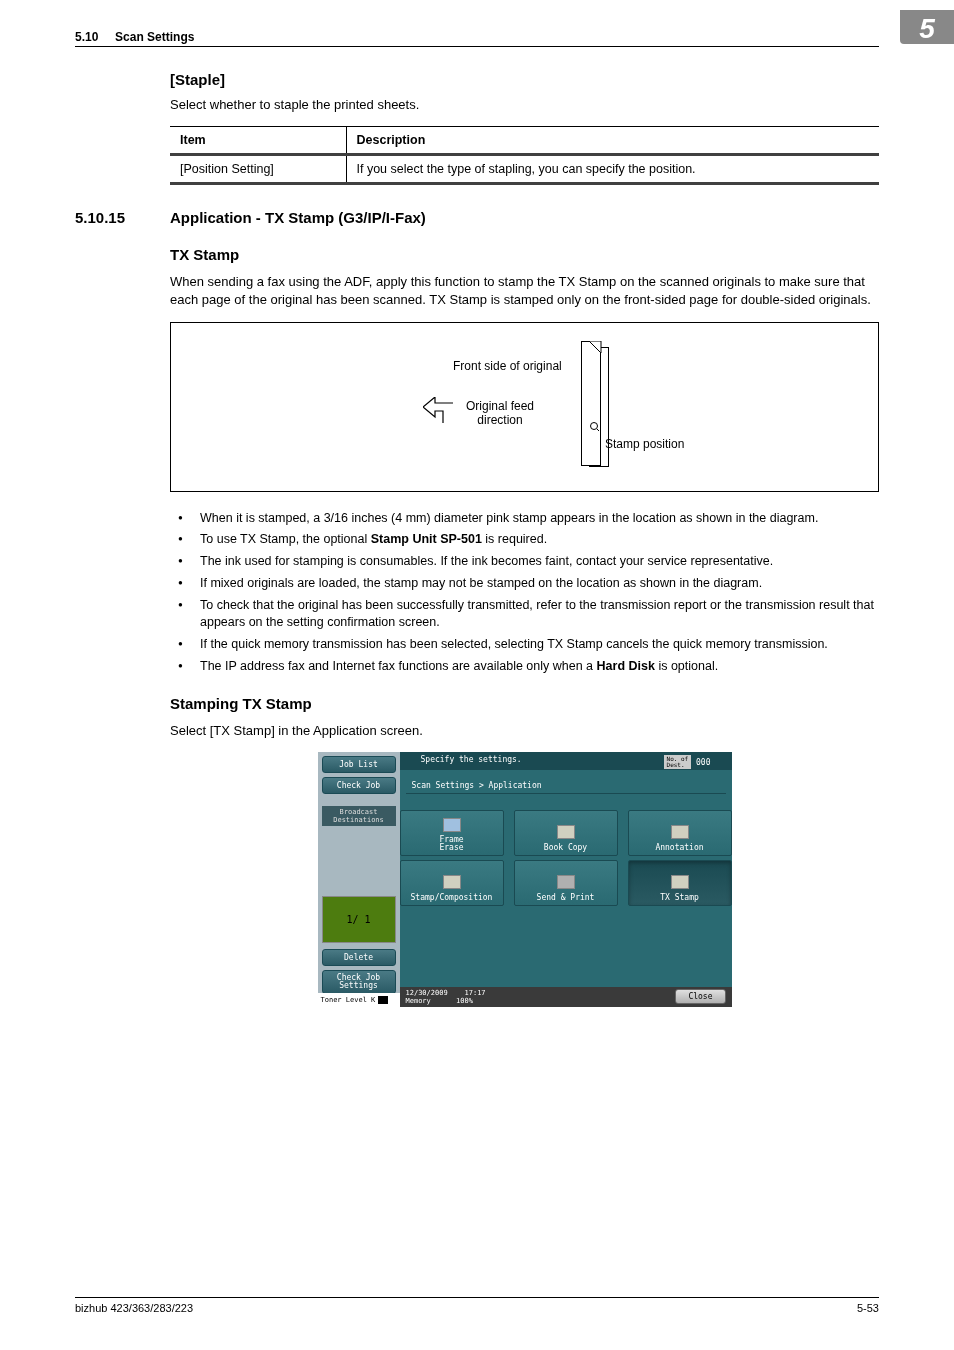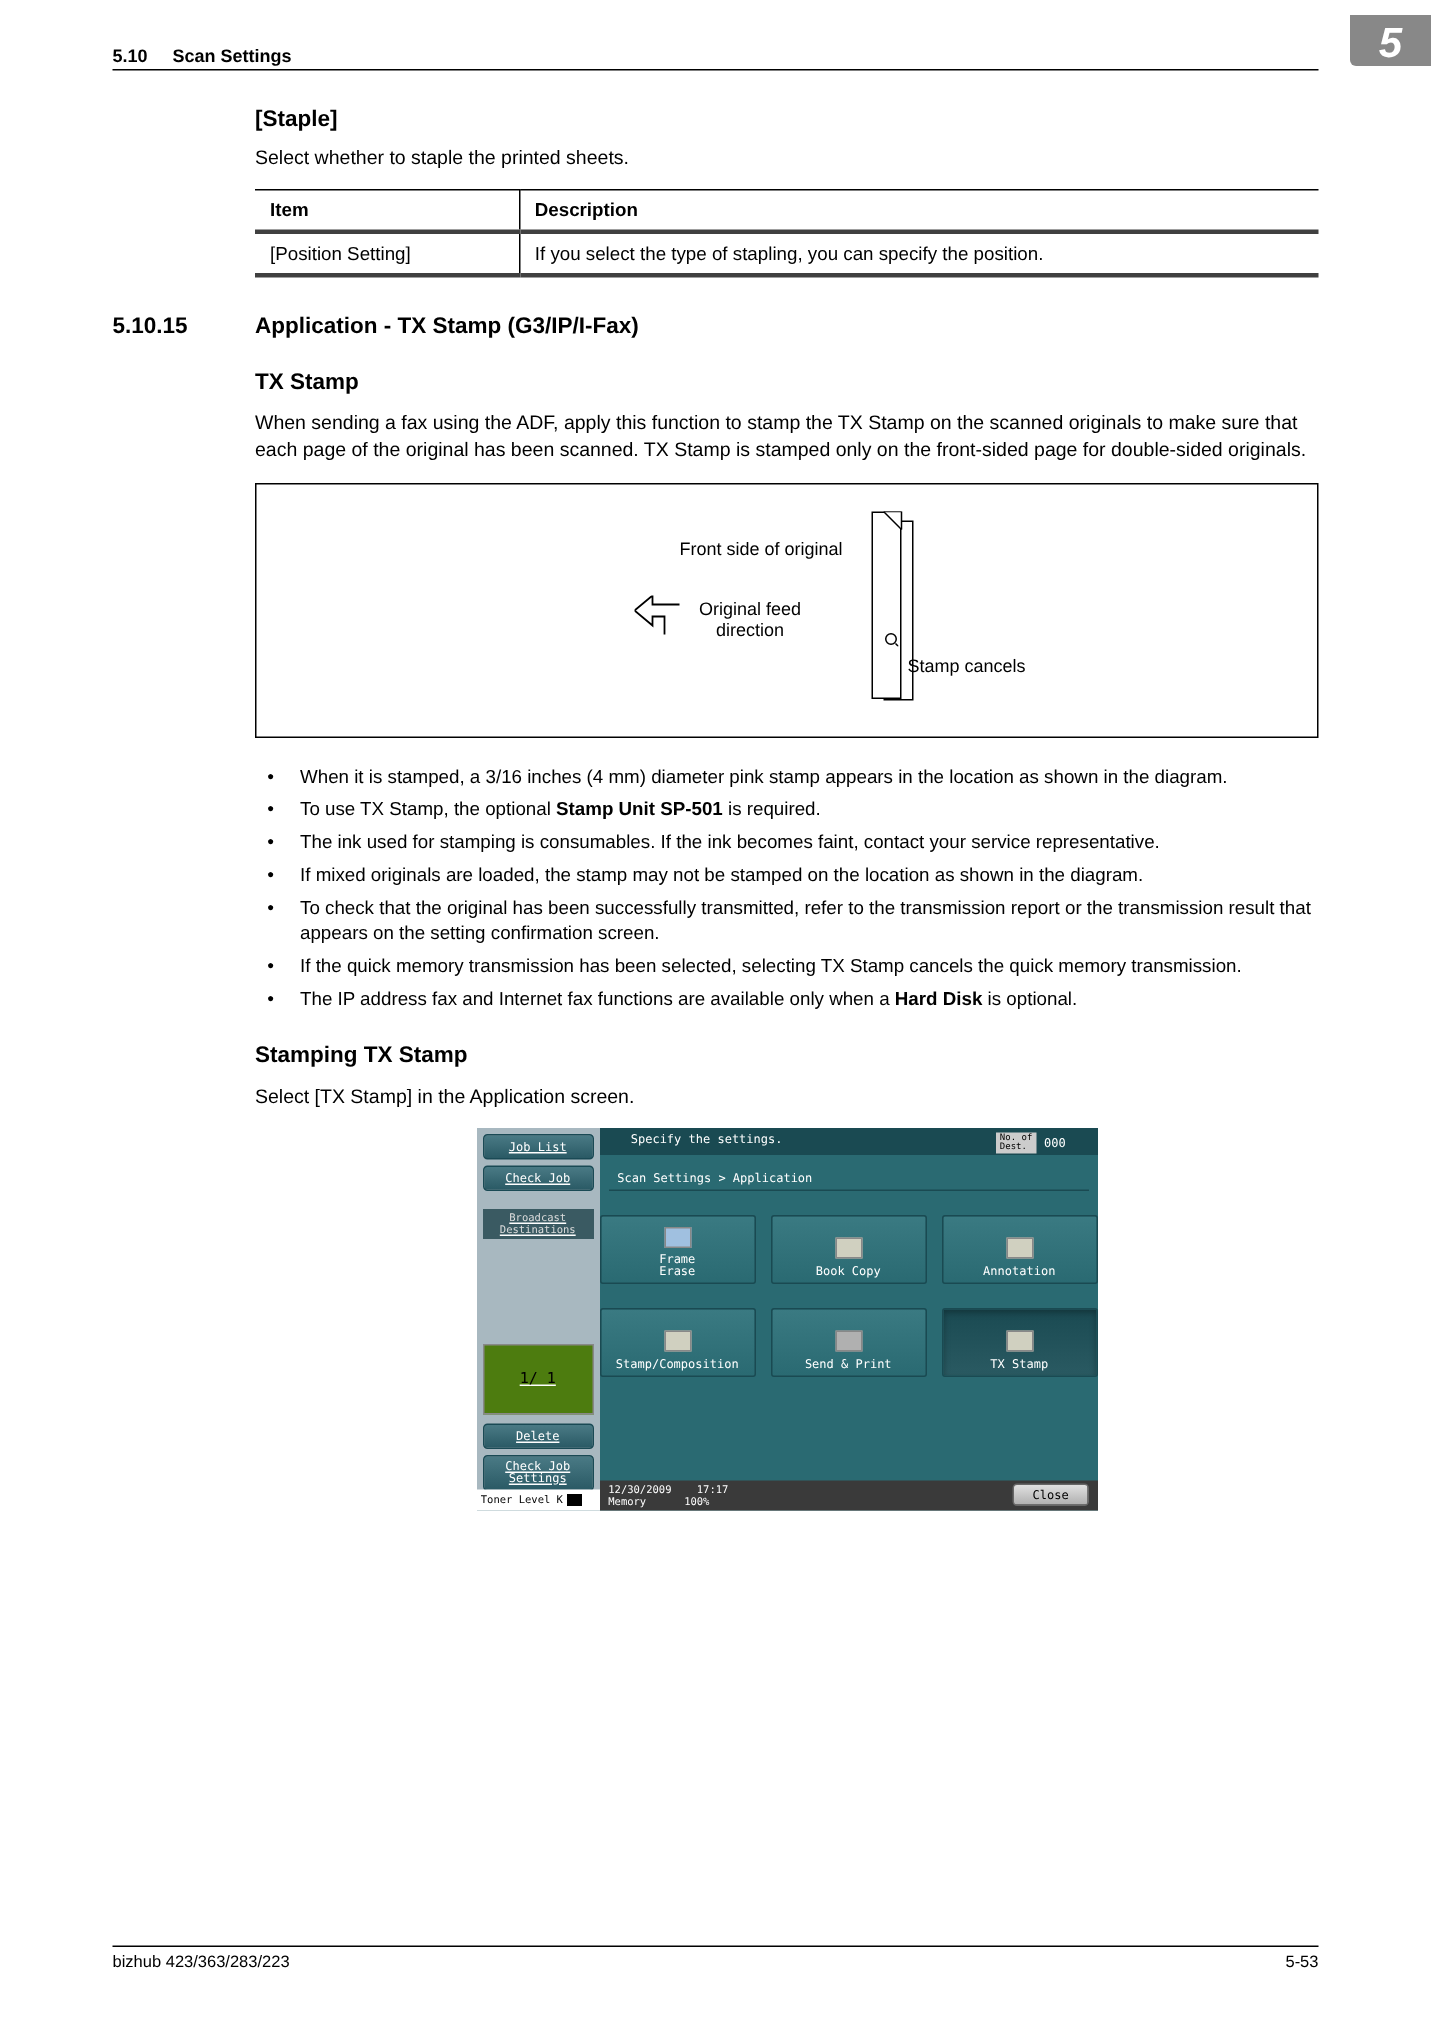--- a/index.html
+++ b/index.html
@@ -132,21 +132,20 @@
     font-family: monospace;
     font-size: 9px;
     color: #fff;
   }
   .ss-left {
     position: absolute;
     left: 0; top: 0; bottom: 0;
     width: 82px;
     background: #a8b8c0;
     padding: 4px 4px;
-    text-decoration: underline;
   }
   .ss-btn {
     background: linear-gradient(#4a7a85, #2a5a65);
     border: 1px solid #1a4a55;
     border-radius: 3px;
     color: #fff;
     text-align: center;
     padding: 3px 0;
     margin-bottom: 4px;
     font-size: 8px;
@@ -175,21 +174,21 @@
     background: #2a6a72;
     padding: 3px 6px;
     font-size: 8px;
     border-bottom: 1px solid #1a4a52;
     margin: 8px 6px 0 6px;
   }
   .ss-body {
     padding: 16px 0;
     display: grid;
     grid-template-columns: repeat(3, 1fr);
-    gap: 16px 10px;
+    gap: 4px 10px;
   }
   .ss-tile {
     background: linear-gradient(#3a7a82, #2a6a72);
     border: 1px solid #1a4a52;
     border-radius: 2px;
     height: 46px;
     display: flex;
     flex-direction: column;
     align-items: center;
     justify-content: flex-end;
@@ -315,21 +314,21 @@
       <svg style="position:absolute; left:418px; top:98px;" width="10" height="10">
         <circle cx="5" cy="5" r="3.5" fill="none" stroke="#000" stroke-width="1"></circle>
         <line x1="8" y1="8" x2="10" y2="10" stroke="#000" stroke-width="1"></line>
       </svg>
 
       <div class="label-front" style="left:282px; top:36px;">Front side of original</div>
       <div class="label-front" style="left:295px; top:76px; text-align:center;">
         <div>Original feed</div>
         <div>direction</div>
       </div>
-      <div class="label-front" style="left:434px; top:114px;">Stamp cancels</div>
+      <div class="label-front" style="left:434px; top:114px;">Stamp position</div>
 
       <svg style="position:absolute; left:252px; top:74px;" width="32" height="30">
         <polyline points="30,6 12,6 12,0 0,10 12,20 12,14 20,14 20,26" fill="none" stroke="#000" stroke-width="1.2"></polyline>
       </svg>
     </div>
 
     <ul class="bullets">
       <li><span>When it is stamped, a 3/16 inches (4 mm) diameter pink stamp appears in the location as shown in the diagram.</span></li>
       <li><span>To use TX Stamp, the optional </span><span class="bold">Stamp Unit SP-501</span><span> is required.</span></li>
       <li>The ink used for stamping is consumables. If the ink becomes faint, contact your service representative.</li>

